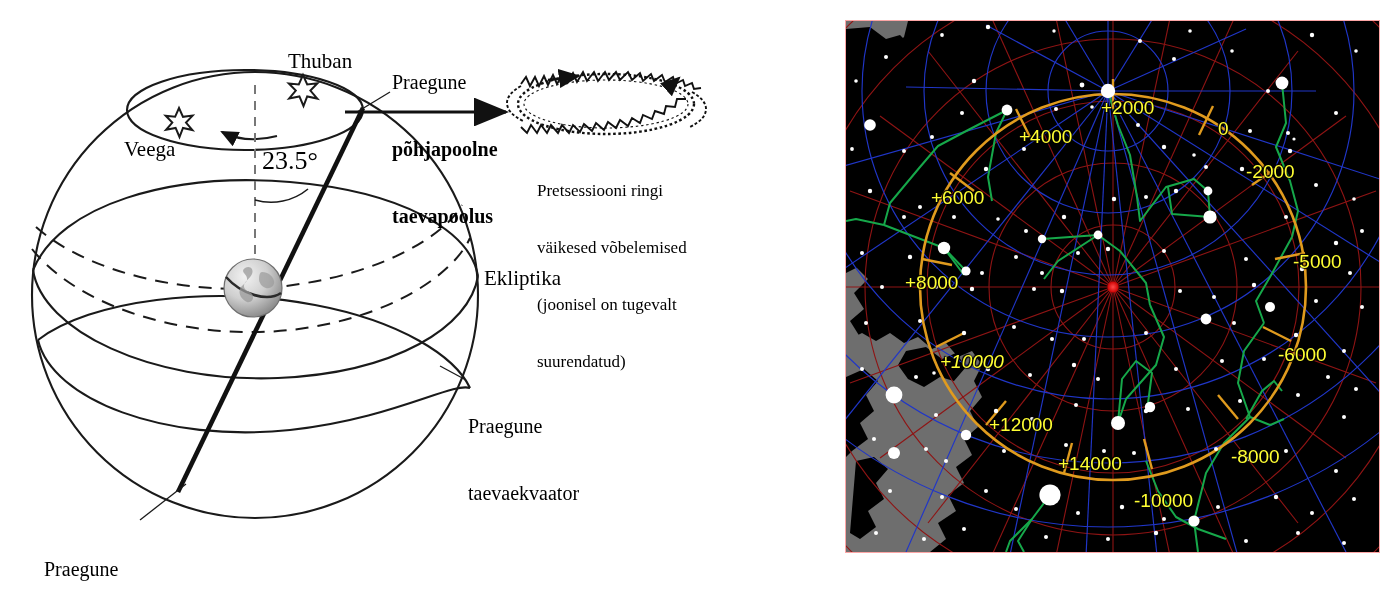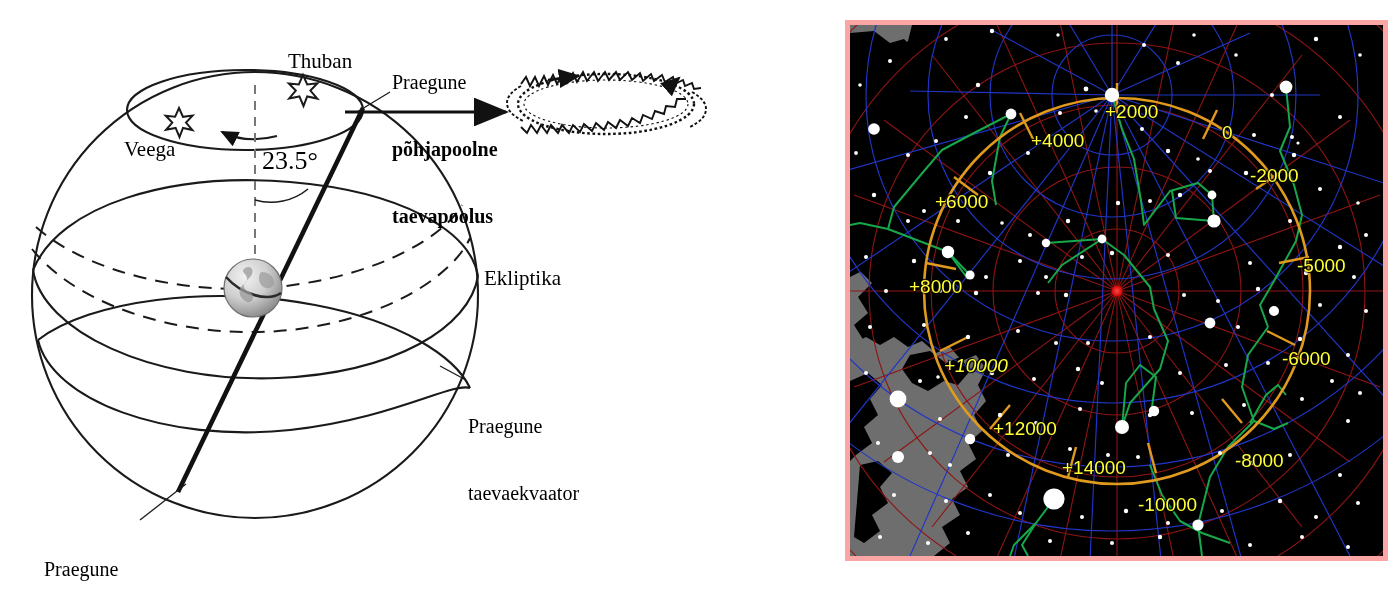--- a/index.html
+++ b/index.html
@@ -38,21 +38,21 @@
   .lbl-equator  { left: 468px; top: 370px; font-size: 20px; }
   .lbl-spole    { left: 44px;  top: 513px; font-size: 20px; }
   .lbl-wobble   { left: 537px; top: 143px; font-size: 17px; }
 
   
   #right-panel {
     position: absolute;
     left: 845px; top: 20px;
     width: 533px; height: 531px;
     background: #404040;
-    border: 5px solid #fca5a5;
+    border: 1px solid #fca5a5;
     overflow: hidden;
   }
   #sky-svg { position: absolute; left:0; top:0; }
   .yr-label {
     position: absolute;
     font-family: "Liberation Sans", sans-serif;
     font-size: 19px;
     color: #ffff33;
     white-space: nowrap;
     text-shadow: 0 0 2px #000, 1px 1px 1px #000, -1px -1px 1px #000;
@@ -182,20 +182,26 @@
       <div>Praegune</div>
       <div>taevaekvaator</div>
     </div>
 
     <div class="lbl lbl-spole">
       <div>Praegune</div>
       
       
     </div>
 
+    <div class="lbl lbl-wobble">
+      <div>Pretsessiooni ringi</div>
+      <div>väikesed võbelemised</div>
+      <div>(joonisel on tugevalt</div>
+      <div>suurendatud)</div>
+    </div>
   </div>
 
   <div id="right-panel">
     <svg id="sky-svg" width="533" height="531" viewBox="0 0 533 531">
       <defs>
         <clipPath id="skyClip">
             <rect x="0" y="0" width="533" height="531"></rect>
           </clipPath>
         <radialGradient id="eclPoleGrad" cx="50%" cy="50%" r="50%">
           <stop offset="0%" stop-color="#ff4a4a"></stop>
@@ -509,17 +515,17 @@
         <div class="yr-label" style="left: 400px; top: 140px;">-2000</div>
         <div class="yr-label" style="left: 447px; top: 230px;">-5000</div>
         <div class="yr-label" style="left: 432px; top: 323px;">-6000</div>
         <div class="yr-label" style="left: 385px; top: 425px;">-8000</div>
         <div class="yr-label" style="left: 288px; top: 469px;">-10000</div>
         <div class="yr-label" style="left: 212px; top: 432px;">+14000</div>
         <div class="yr-label" style="left: 143px; top: 393px;">+12000</div>
         <div class="yr-label" style="left: 94px; top: 330px; font-style: italic;">+10000</div>
         <div class="yr-label" style="left: 59px; top: 251px;">+8000</div>
         <div class="yr-label" style="left: 85px; top: 166px;">+6000</div>
-        <div class="yr-label" style="left: 181px; top: 105px;">+4000</div>
+        <div class="yr-label" style="left: 173px; top: 105px;">+4000</div>
       </div>
   </div>
 
 </div>
 
 </body></html>

